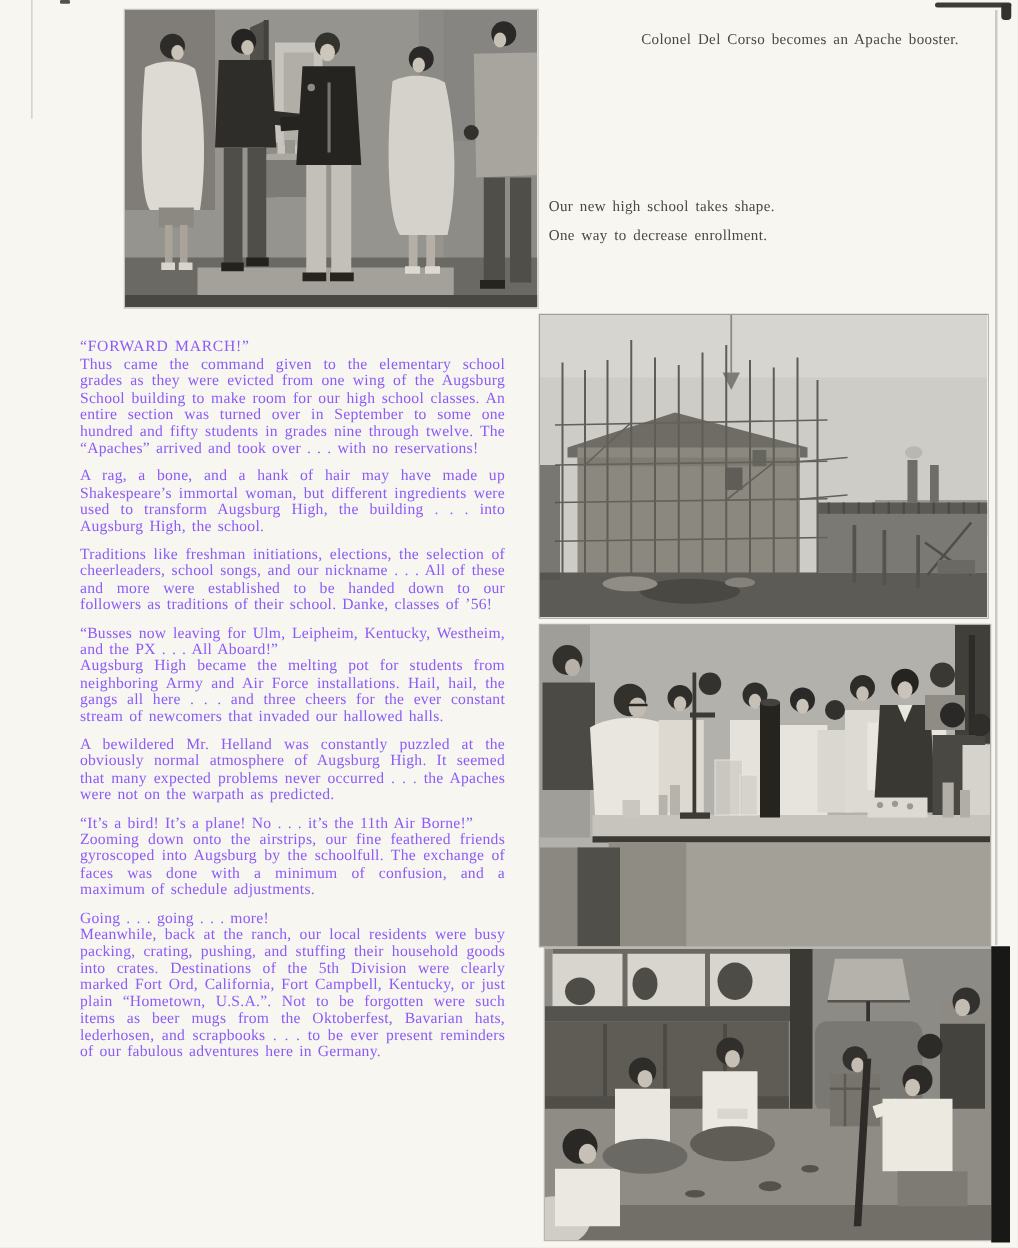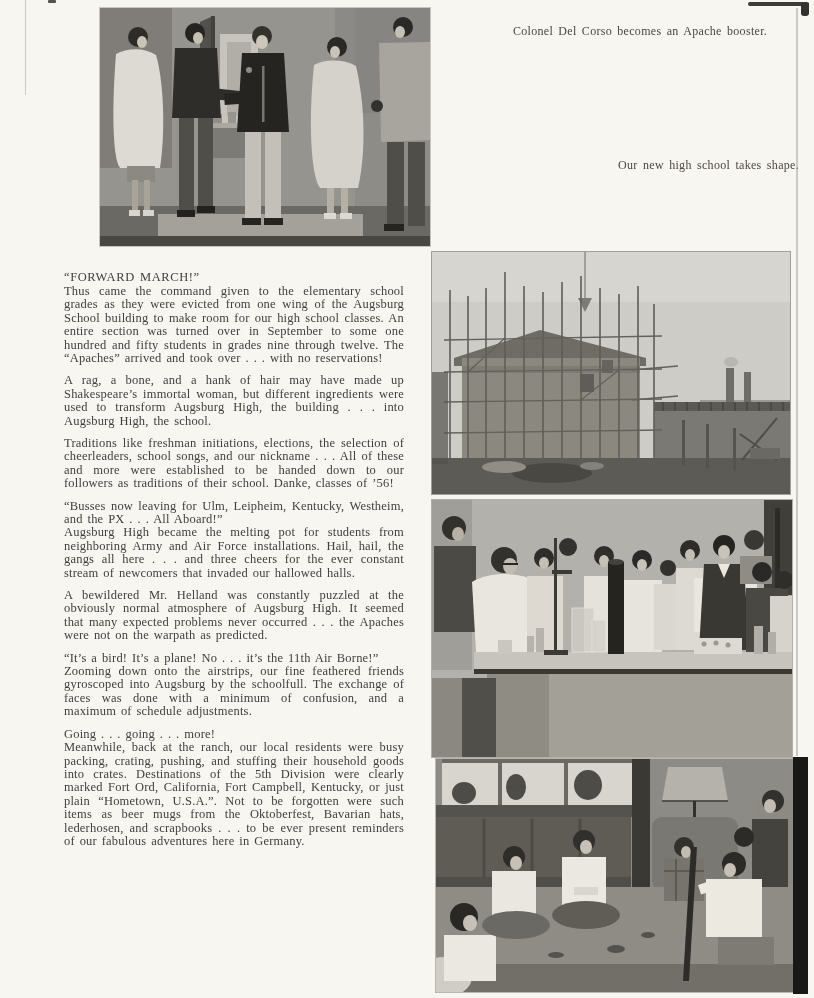--- a/index.html
+++ b/index.html
@@ -18,26 +18,26 @@
   .photo4{left:436px;top:759px;width:357px;height:233px;box-shadow:0 0 0 1px rgba(90,88,82,.4);}
   .black-bar{position:absolute;left:793px;top:757px;width:15px;height:237px;background:#181816;}
   
   .corner-mark-h{position:absolute;left:748px;top:2px;width:61px;height:4px;background:#3e3c38;border-radius:2px;}
   .corner-mark-v{position:absolute;left:801px;top:3px;width:8px;height:13px;background:#34322e;border-radius:0 0 3px 3px;}
   .edge-line{position:absolute;left:796px;top:8px;width:2px;height:748px;background:rgba(150,146,140,.45);}
   .gutter-line{position:absolute;left:25px;top:0;width:1px;height:95px;background:rgba(168,164,158,.55);}
   .speck{position:absolute;left:48px;top:0;width:8px;height:3px;background:#55534e;border-radius:1px;}
   
   .cap-top{position:absolute;left:470px;top:20px;width:340px;text-align:center;}
-  .caption-group{position:absolute;left:449px;top:154px;width:350px;text-align:right;}
+  .caption-group{position:absolute;left:439px;top:154px;width:350px;text-align:left;}
   .caption{font-size:12px;line-height:23px;color:#4c473f;letter-spacing:.3px;word-spacing:2px;}
   
   .article{
     position:absolute;left:64px;top:271px;width:340px;
-    font-size:12.5px;line-height:13.4px;color:#404040;
+    font-size:12.5px;line-height:13.4px;color:#8b5cf6;
     text-align:justify;letter-spacing:.2px;word-spacing:1.5px;
   }
   .article .heading{margin:0 0 .5px 0;letter-spacing:.6px;}
   .article p{margin:0 0 9px 0;}
   .article .lead{display:block;}
 </style>
 </head>
 <body>
 
 <div class="page">
@@ -103,20 +103,21 @@
       <circle cx="277" cy="98" r="6" fill="#33312e"></circle>
       <rect x="287" y="134" width="17" height="86" fill="#504e49"></rect>
         <rect x="308" y="134" width="17" height="84" fill="#504e49"></rect>
       <rect x="284" y="216" width="20" height="7" fill="#26241f"></rect>
     </svg>
   </div>
 
   <div class="cap-top caption">Colonel Del Corso becomes an Apache booster.</div>
   <div class="caption-group">
     <div class="caption">Our new high school takes shape.</div>
+    <div class="caption">One way to decrease enrollment.</div>
   </div>
 
   <div class="article">
     <div class="heading">“FORWARD MARCH!”</div>
     <p><span>Thus came the command given to the elementary school grades as they were evicted from one wing of the Augsburg School building to make room for our high school classes. An entire section was turned over in September to some one hundred and fifty students in grades nine through twelve. The “Apaches” arrived and took over . . . with no reservations!</span></p>
     <p><span>A rag, a bone, and a hank of hair may have made up Shakespeare’s immortal woman, but different ingredients were used to transform Augsburg High, the building . . . into Augsburg High, the school.</span></p>
     <p><span>Traditions like freshman initiations, elections, the selection of cheerleaders, school songs, and our nickname . . . All of these and more were established to be handed down to our followers as traditions of their school. Danke, classes of ’56!</span></p>
     <p>
       <span class="lead">“Busses now leaving for Ulm, Leipheim, Kentucky, Westheim, and the PX . . . All Aboard!”</span>
       <span>Augsburg High became the melting pot for students from neighboring Army and Air Force installations. Hail, hail, the gangs all here . . . and three cheers for the ever constant stream of newcomers that invaded our hallowed halls.</span>

